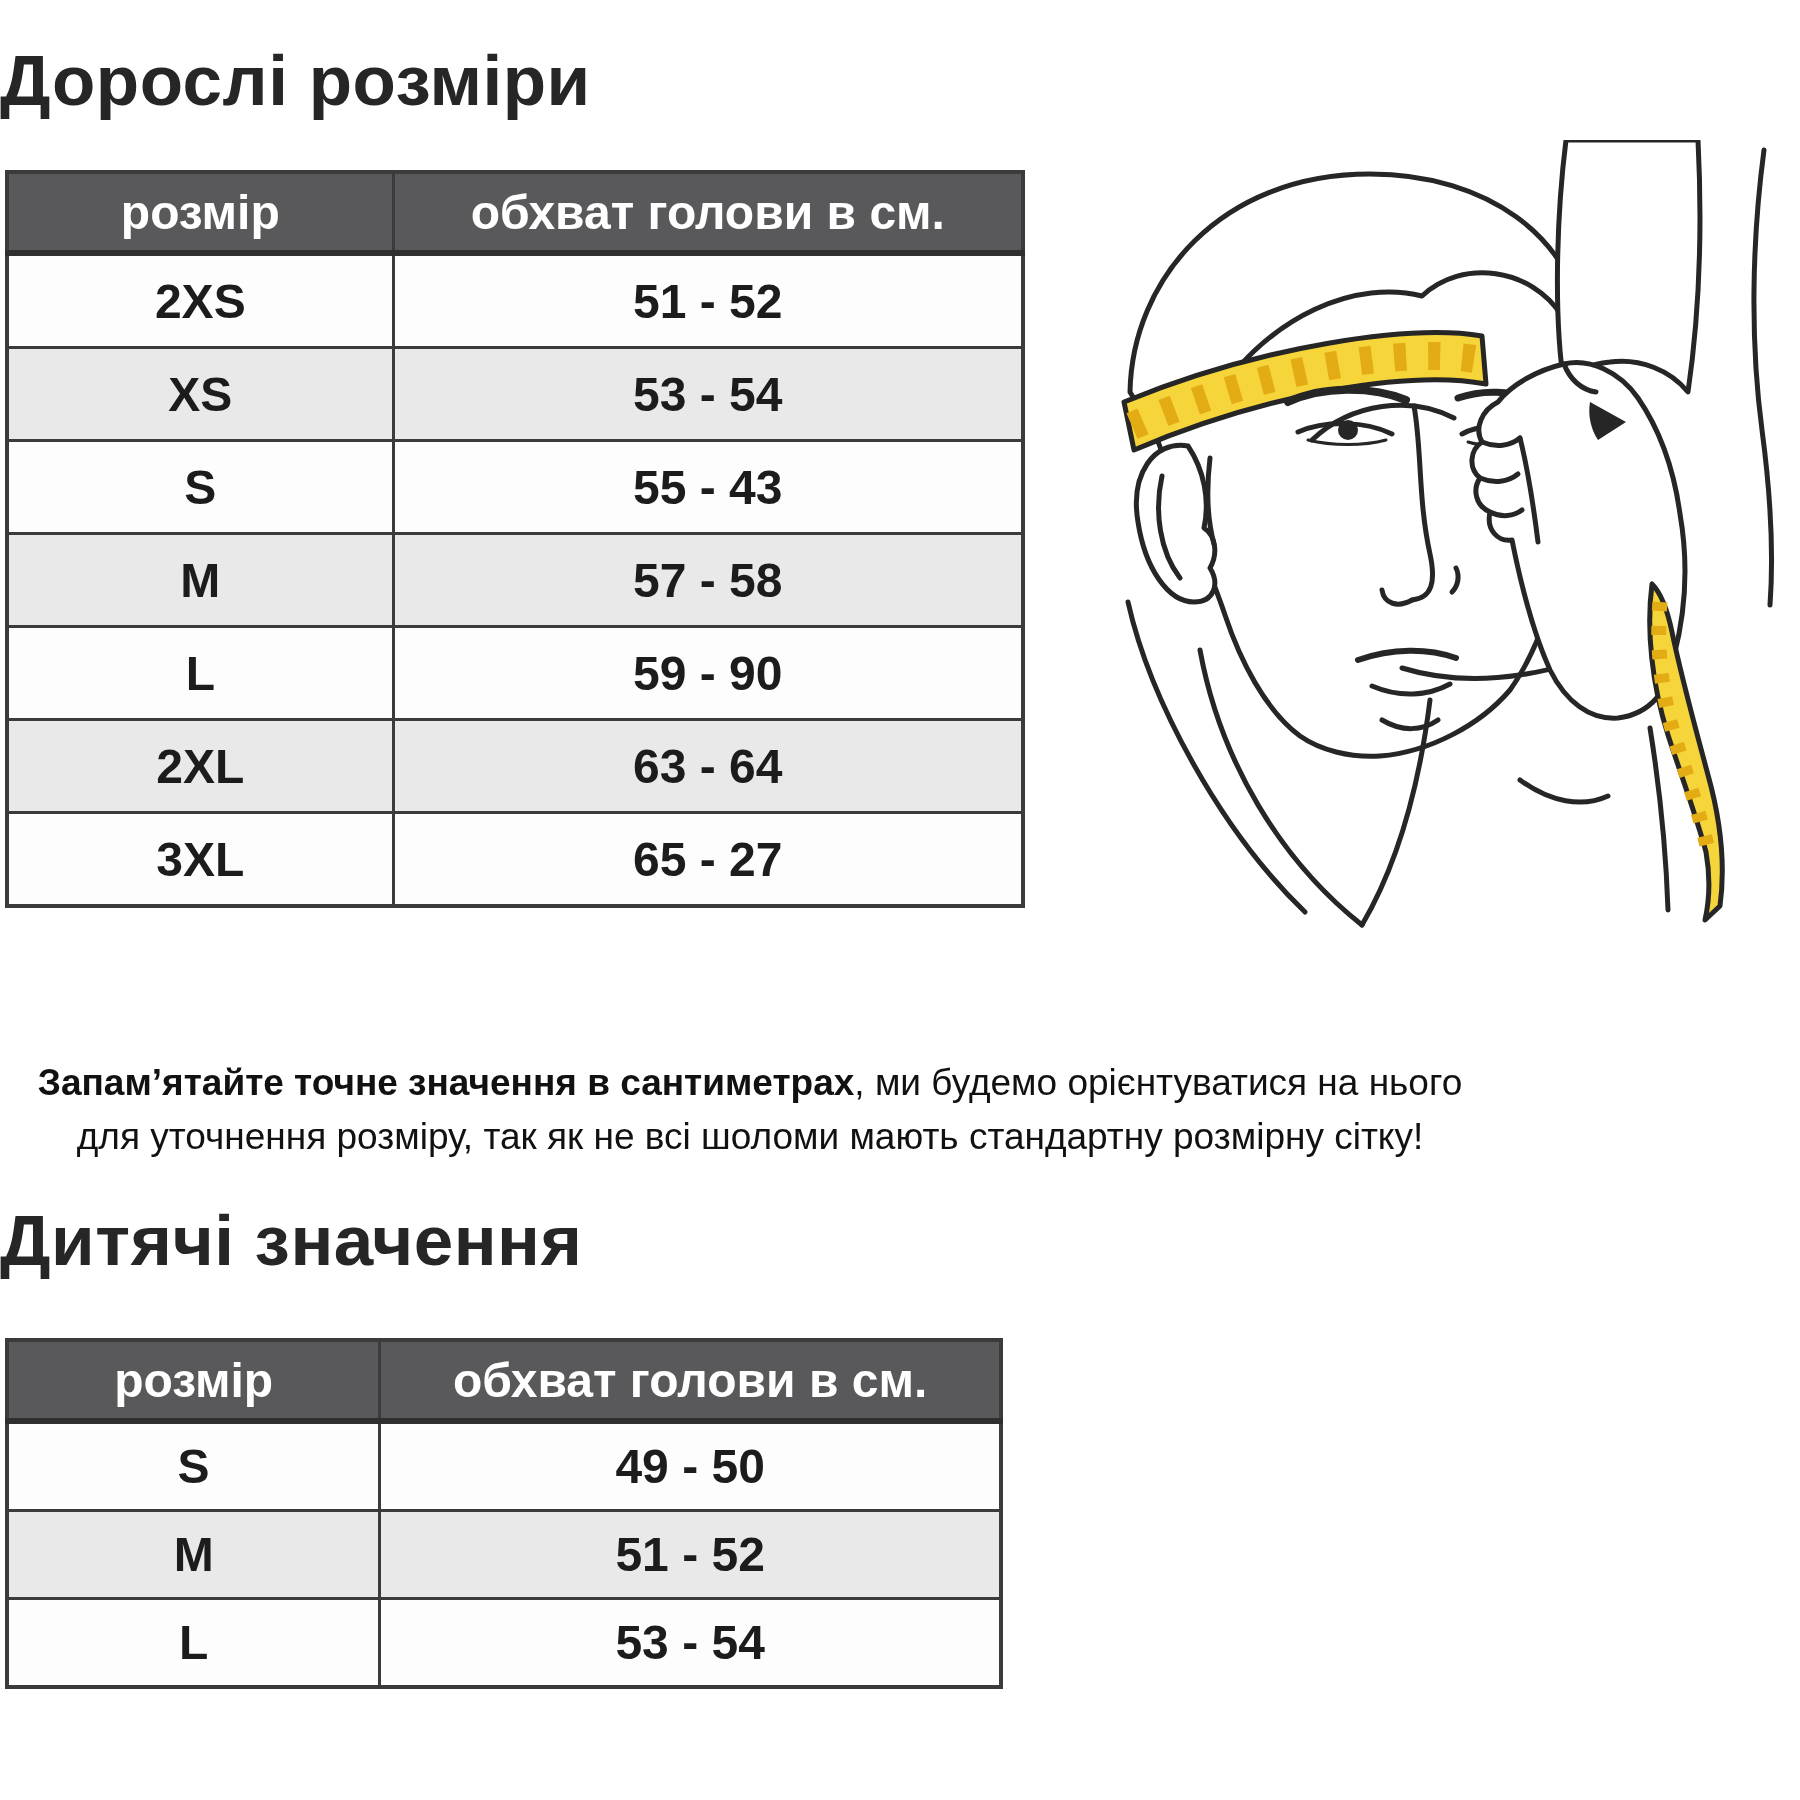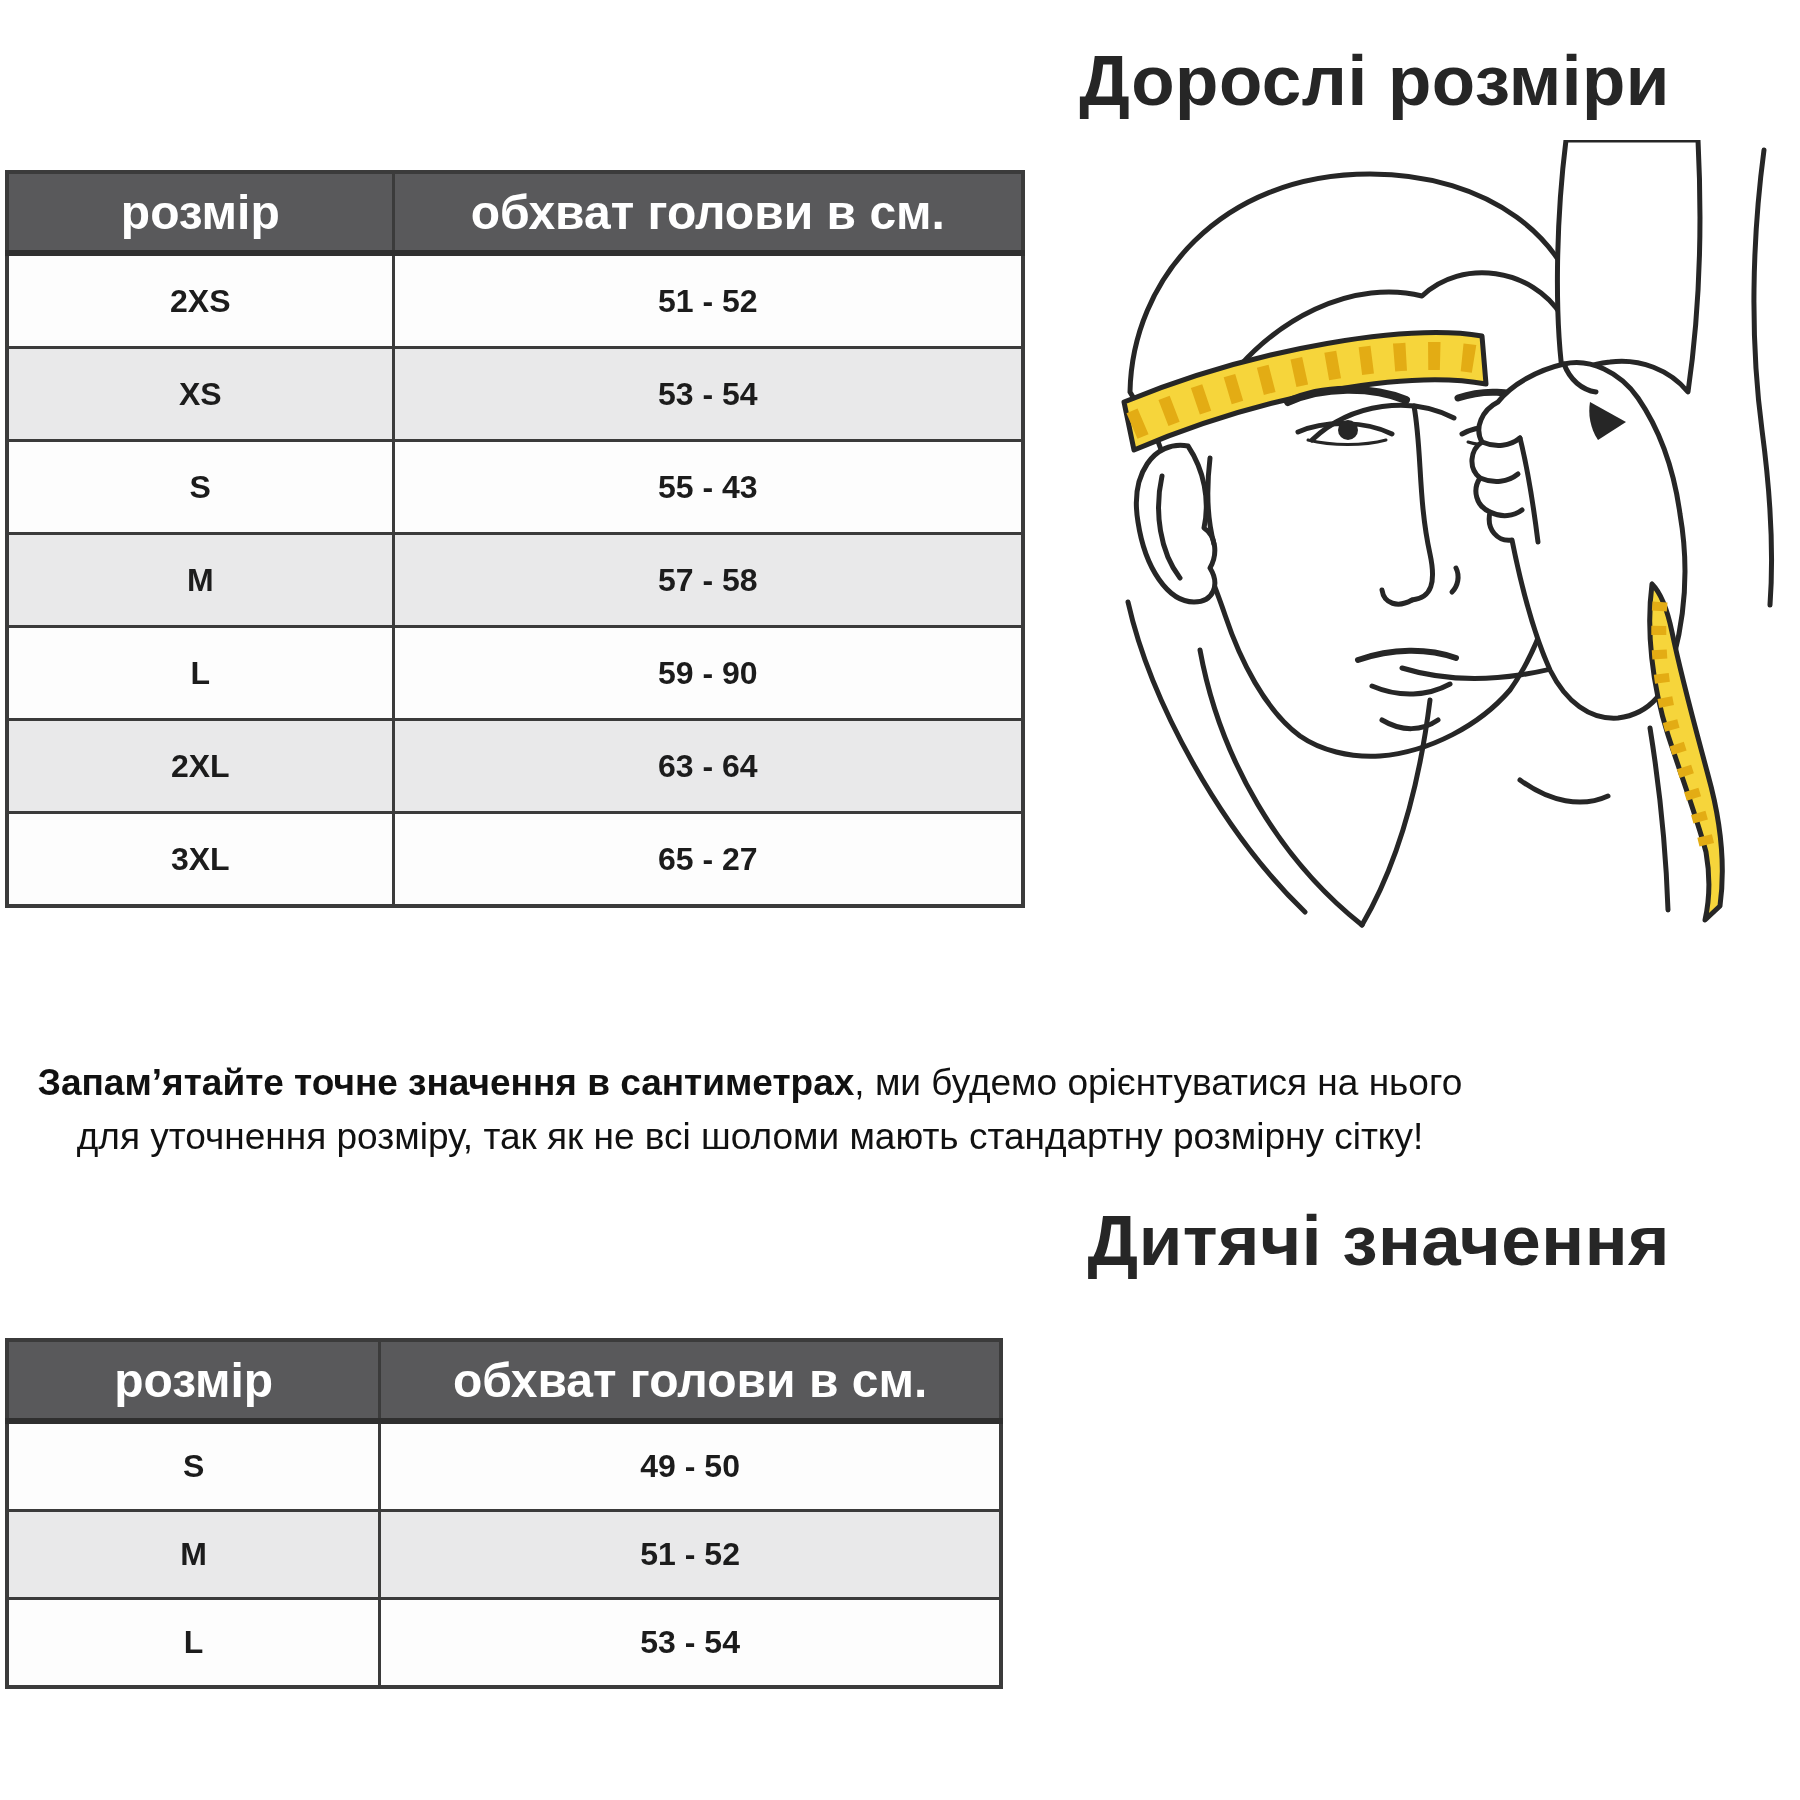--- a/index.html
+++ b/index.html
@@ -1,38 +1,38 @@
 <!DOCTYPE html>
 <html><head>
 <meta charset="utf-8">
 <style>
   html,body{margin:0;padding:0;}
   body{
     width:1800px;height:1800px;position:relative;background:#ffffff;
     font-family:"Liberation Sans", sans-serif;color:#1c1c1c;overflow:hidden;
   }
   .section-title{
-    position:absolute;left:0;width:1670px;text-align:right;
+    position:absolute;left:0;width:1670px;text-align:left;
     font-size:71px;font-weight:bold;color:#262626;letter-spacing:0.5px;
   }
   #adult-title{top:40px;}
   #kids-title{top:1200px;}
 
   table.size-table{
     position:absolute;border-collapse:collapse;table-layout:fixed;
     background:#f97316;border:4px solid #3b3b3b;
   }
   table.size-table th{
     background:#59595b;color:#ffffff;font-size:48px;font-weight:bold;
     border:3px solid #3b3b3b;border-bottom:6px solid #2f2f2f;
     text-align:center;padding:0;
   }
   table.size-table td{
     border:3px solid #3b3b3b;text-align:center;
-    font-size:32px;font-weight:bold;color:#1c1c1c;padding:0;
+    font-size:48px;font-weight:bold;color:#1c1c1c;padding:0;
   }
   table.size-table tbody tr:nth-child(even){background:#e9e9ea;}
   table.size-table tbody tr:nth-child(odd){background:#fdfdfd;}
 
   #adult-table{left:5px;top:170px;width:1020px;}
   #adult-table th{height:76px;}
   #adult-table td{height:90px;}
   #adult-table col.c1{width:38%;}
 
   #kids-table{left:5px;top:1338px;width:998px;}

